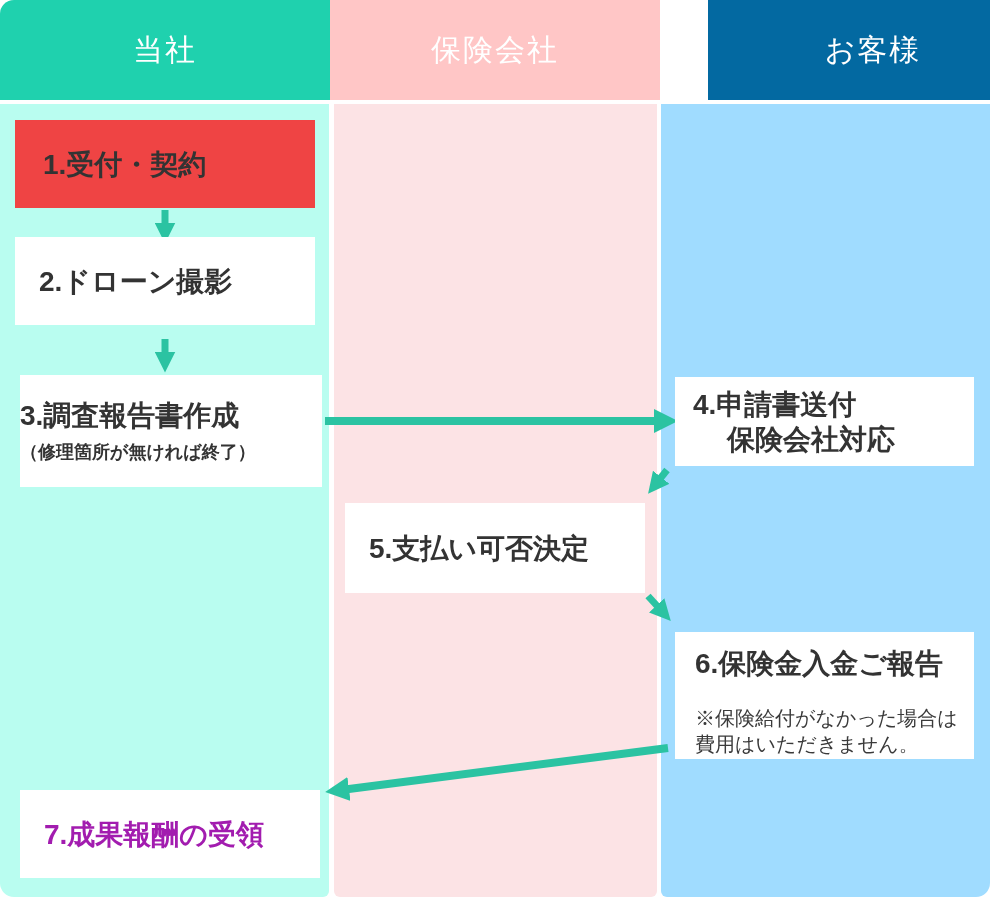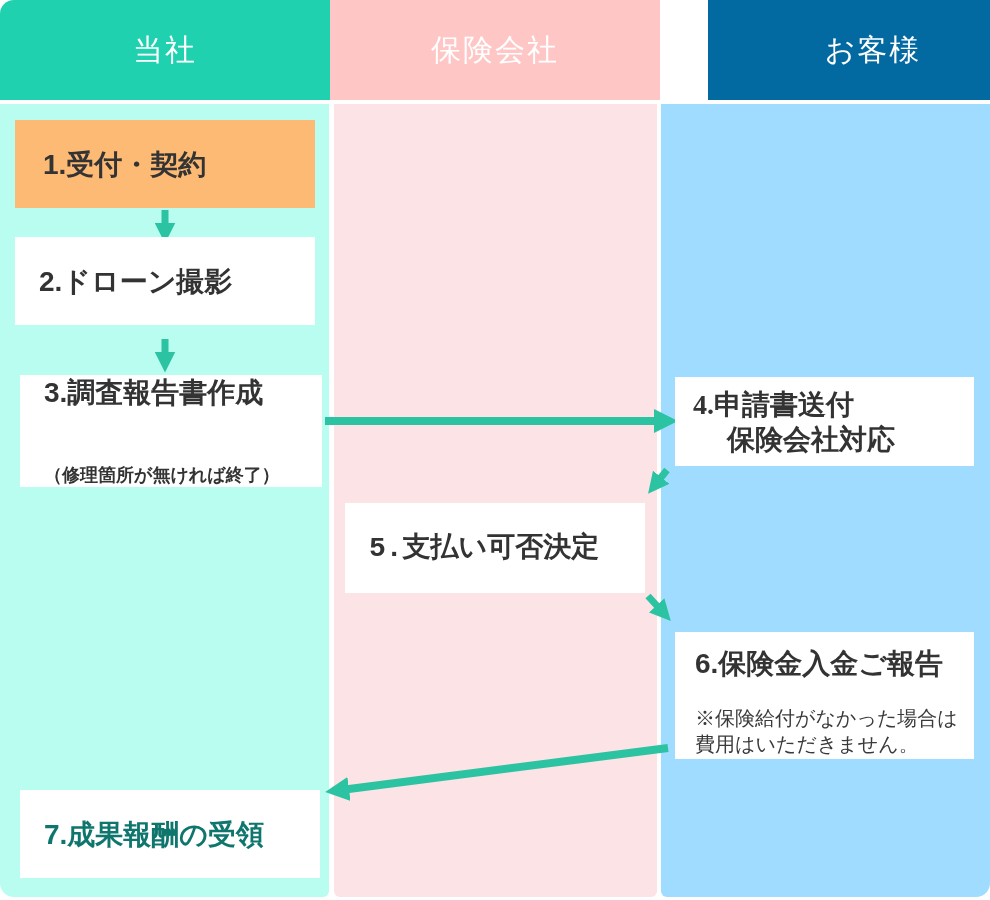--- a/index.html
+++ b/index.html
@@ -26,21 +26,21 @@
   .lane-col.third{left:661px;width:329px;border-radius:0 0 14px 6px;}
   .box{
     position:absolute;background:#ffffff;color:#333333;
     box-sizing:border-box;
   }
   .box .label{font-size:28px;font-weight:bold;line-height:1.25;}
   .single{display:flex;align-items:center;padding-left:24px;}
   .box1{left:15px;top:120px;width:300px;height:88px;}
   .box2{left:15px;top:237px;width:300px;height:88px;}
   .box3{left:20px;top:375px;width:302px;height:112px;
-        display:flex;flex-direction:column;justify-content:space-between;padding-left:24px;}
+        display:flex;flex-direction:column;justify-content:center;}
   .box3 .note{font-size:18px;font-weight:bold;margin-top:7px;}
   .box4{left:675px;top:377px;width:299px;height:89px;
         display:flex;flex-direction:column;justify-content:center;padding-left:18px;}
   .box4 .line2{padding-left:34px;}
   .box5{left:345px;top:503px;width:300px;height:90px;}
   .box6{left:675px;top:632px;width:299px;height:127px;padding:14px 0 0 20px;}
   .box6 .note{font-size:20px;font-weight:normal;line-height:1.3;margin-top:24px;color:#3a3a3a;}
   .box7{left:20px;top:790px;width:300px;height:88px;}
   svg.arrows{position:absolute;left:0;top:0;pointer-events:none;}
 </style>
@@ -70,47 +70,47 @@
       </marker>
     </defs>
     <path class="arrow" d="M165,210 L165,226" fill="none" stroke-width="7" marker-end="url(#ah)" stroke="#2bc3a2"></path>
     <path class="arrow" d="M165,339 L165,355" fill="none" stroke-width="7" marker-end="url(#ah)" stroke="#2bc3a2"></path>
     <path class="arrow" d="M325,421 L658,421" fill="none" stroke-width="8" marker-end="url(#ah)" stroke="#2bc3a2"></path>
     <path class="arrow" d="M667,470 L659,480" fill="none" stroke-width="7" marker-end="url(#ah)" stroke="#2bc3a2"></path>
     <path class="arrow" d="M648,596 L659,608" fill="none" stroke-width="7" marker-end="url(#ah)" stroke="#2bc3a2"></path>
     <path class="arrow" d="M668,748 L345,789.5" fill="none" stroke-width="8" marker-end="url(#ah)" stroke="#2bc3a2"></path>
   </svg>
 
-  <div class="box single box1" style="background: #fdba74; color: rgb(51, 51, 51); padding-left: 28px;">
+  <div class="box single box1" style="background: #ef4444; color: rgb(51, 51, 51); padding-left: 28px;">
     <span class="label">1.受付・契約</span>
   </div>
 
   <div class="box single box2" style="background: rgb(255, 255, 255); color: rgb(51, 51, 51);">
     <span class="label">2.ドローン撮影</span>
   </div>
 
   <div class="box box3" style="background: rgb(255, 255, 255); color: rgb(51, 51, 51);">
     <span class="label">3.調査報告書作成</span>
     <span class="note">（修理箇所が無ければ終了）</span>
   </div>
 
-  <div class="box box4" style="background: rgb(255, 255, 255); color: rgb(51, 51, 51); font-family: Liberation Serif, serif;">
+  <div class="box box4" style="background: rgb(255, 255, 255); color: rgb(51, 51, 51);">
     <span class="label">4.申請書送付</span>
     <span class="label line2">保険会社対応</span>
   </div>
 
-  <div class="box single box5" style="background: rgb(255, 255, 255); color: rgb(51, 51, 51); font-family: Liberation Mono, monospace;">
+  <div class="box single box5" style="background: rgb(255, 255, 255); color: rgb(51, 51, 51);">
     <span class="label">5.支払い可否決定</span>
   </div>
 
   <div class="box box6" style="background: rgb(255, 255, 255); color: rgb(51, 51, 51);">
     <span class="label">6.保険金入金ご報告</span>
     <div class="note">
       <div>※保険給付がなかった場合は</div>
       <div>費用はいただきません。</div>
     </div>
   </div>
 
-  <div class="box single box7" style="background: rgb(255, 255, 255); color: #0f766e;">
+  <div class="box single box7" style="background: rgb(255, 255, 255); color: #a21caf;">
     <span class="label">7.成果報酬の受領</span>
   </div>
 
 </div>
 
 </body></html>

